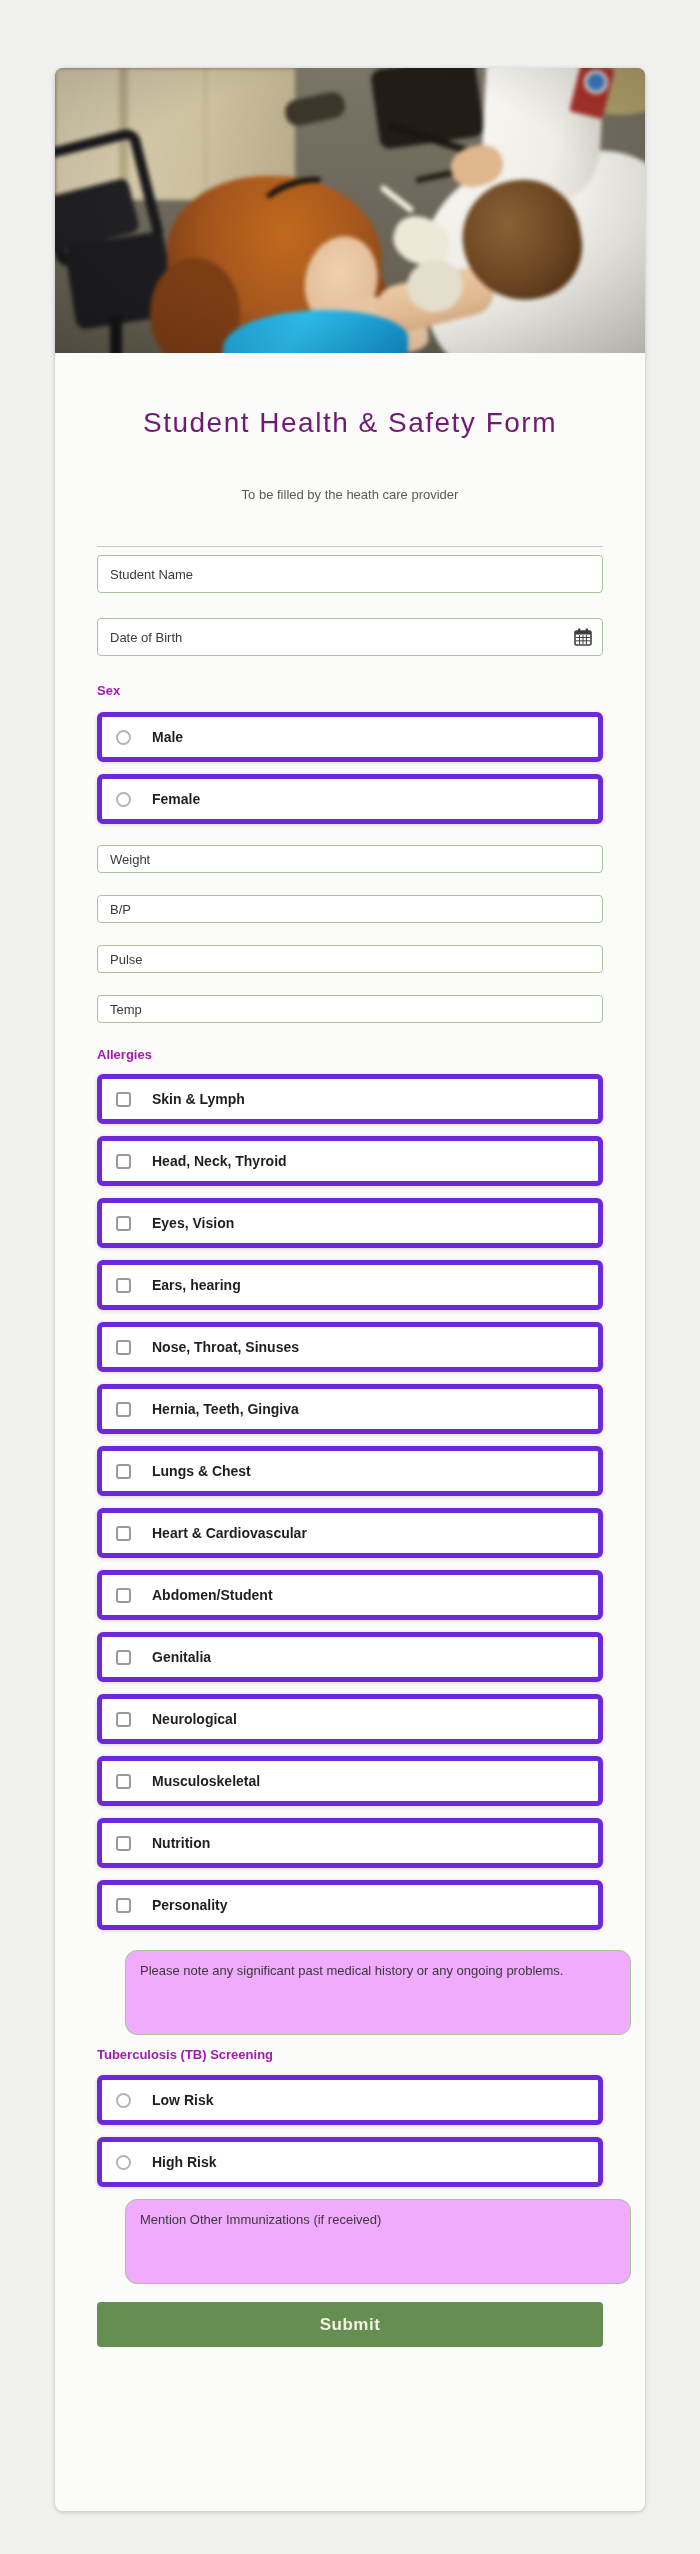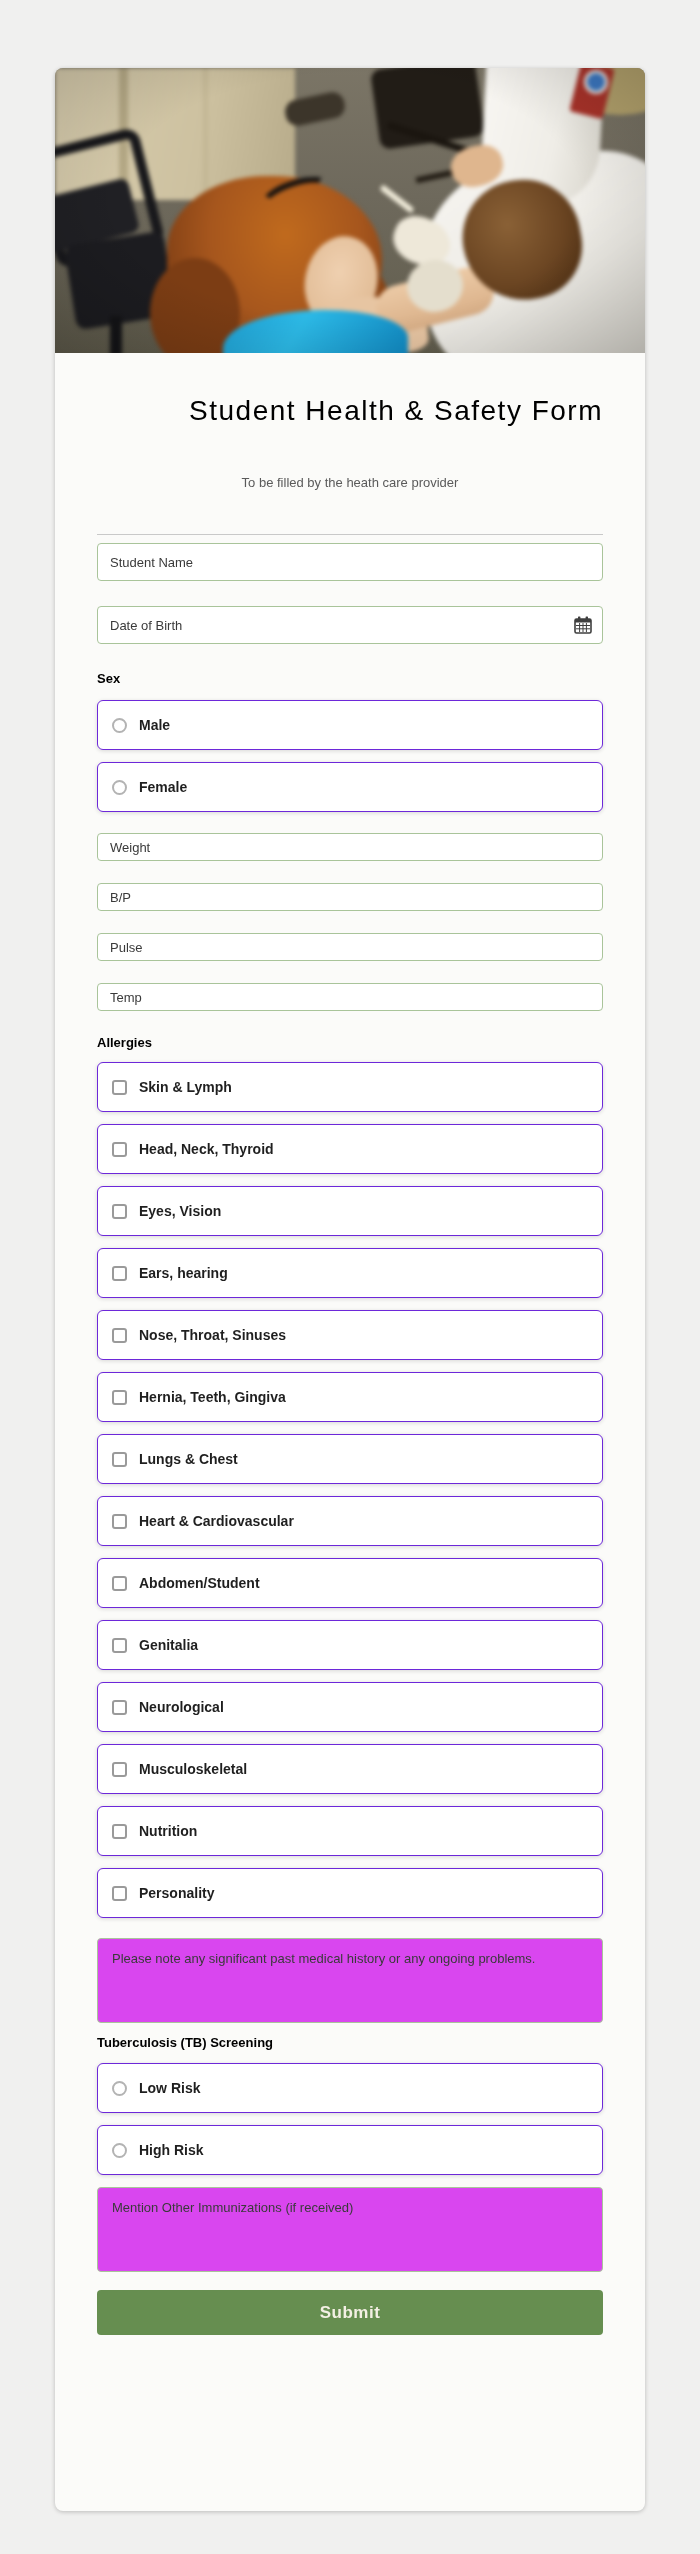--- a/index.html
+++ b/index.html
@@ -53,44 +53,44 @@
   .ph-coat{left:428px;top:-8px;width:118px;height:142px;background:linear-gradient(100deg,#f8f6f2 0%,#efede7 60%,#d9d6cd 100%);border-radius:8px 8px 40% 30%;transform:rotate(3deg);}
   .ph-tie{left:520px;top:-4px;width:34px;height:52px;background:#a73229;border-radius:4px;transform:rotate(14deg);}
   .ph-badge{left:529px;top:2px;width:24px;height:24px;background:#3b77c0;border:3px solid #e8e6e0;border-radius:50%;}
   .ph-hand{left:396px;top:78px;width:52px;height:40px;background:#dfb68e;border-radius:45%;transform:rotate(-15deg);}
   .ph-glove1{left:338px;top:150px;width:58px;height:46px;background:#eee8d9;border-radius:45% 55% 50% 50%;transform:rotate(20deg);}
   .ph-glove2{left:352px;top:192px;width:56px;height:52px;background:#e4decd;border-radius:50%;transform:rotate(-10deg);}
   .ph-syringe{left:322px;top:128px;width:40px;height:6px;background:#f4efdd;border-radius:3px;transform:rotate(38deg);}
   .ph-vignette{inset:0;background:radial-gradient(ellipse at 50% 45%,rgba(0,0,0,0) 55%,rgba(0,0,0,0.20) 100%);}
   
   .content{padding:0 42px 99px;}
-  .title{margin-top:38px;font-size:28px;line-height:40px;text-align:right;color:#000000;letter-spacing:1.5px;font-weight:500;}
+  .title{margin-top:50px;font-size:28px;line-height:40px;text-align:center;color:#701a75;letter-spacing:1.5px;font-weight:500;}
   .subtitle{margin-top:42px;font-size:13px;line-height:20px;text-align:center;color:#5a5a5a;}
   .divider{margin-top:41px;height:1px;background:#c9c9c9;border:0;}
   .text-input{display:block;width:100%;height:38px;margin-top:8px;margin-bottom:25px;
     border:1px solid var(--input-border);border-radius:4px;background:#fff;
     padding:8px 12px;font-size:13px;color:#333;font-family:inherit;outline:none;}
   .text-input::placeholder,.area-input::placeholder{color:#3a3a3a;opacity:1;}
   .input-wrap{position:relative;}
   .input-wrap .text-input{margin-top:0;}
   .cal-icon{position:absolute;right:11px;top:10px;width:18px;height:18px;cursor:pointer;}
   .vital{height:28px;margin-top:0;margin-bottom:22px;}
-  .sec-label{font-size:13px;line-height:20px;font-weight:700;color:#000000;}
+  .sec-label{font-size:13px;line-height:20px;font-weight:700;color:#a21caf;}
   .sex-label{margin-top:0;margin-bottom:11px;}
   .allergy-label{margin-bottom:9px;}
   .tb-label{margin-top:10px;margin-bottom:10px;}
   .opt-card{display:flex;align-items:center;height:50px;margin-bottom:12px;
-    background:#fff;border:1px solid #6d28d9;border-radius:6px;
-    box-shadow:0 1px 4px rgba(0,0,0,0.14);padding:0 14px;cursor:pointer;}
+    background:#fff;border:5px solid #6d28d9;border-radius:6px;
+    box-shadow:0 1px 4px rgba(0,0,0,0.14);padding:0 14px;cursor:pointer;gap:9px;}
   .radio{width:15px;height:15px;border:2px solid #b3b3b3;border-radius:50%;background:#fff;flex:0 0 auto;}
   .checkbox{width:15px;height:15px;border:2px solid #9a9a9a;border-radius:3px;background:#fff;flex:0 0 auto;}
   .opt-label{margin-left:12px;font-size:14px;font-weight:700;color:#1f1f1f;}
   .area-input{display:block;width:100%;height:85px;resize:none;
-    border:1px solid var(--input-border);border-radius:4px;background:#d946ef;
-    padding:12px 14px;font-size:13px;color:#333;font-family:inherit;outline:none;}
+    border:1px solid var(--input-border);border-radius:12px;background:#f0abfc;
+    padding:12px 14px;font-size:13px;color:#333;font-family:inherit;outline:none;margin-left:28px;}
   .hist-area{margin-top:20px;}
   .imm-area{margin-top:10px;}
   .submit-btn{display:block;width:100%;height:45px;margin-top:18px;border:0;border-radius:4px;
     background:var(--accent-green);color:var(--submit-text);
     font-size:17px;font-weight:700;font-family:inherit;letter-spacing:0.5px;cursor:pointer;}
 </style>
 </head>
 <body>
 
 <div class="card">

